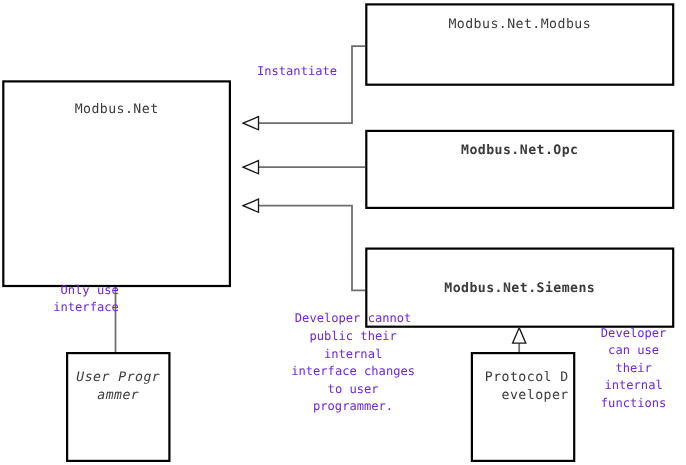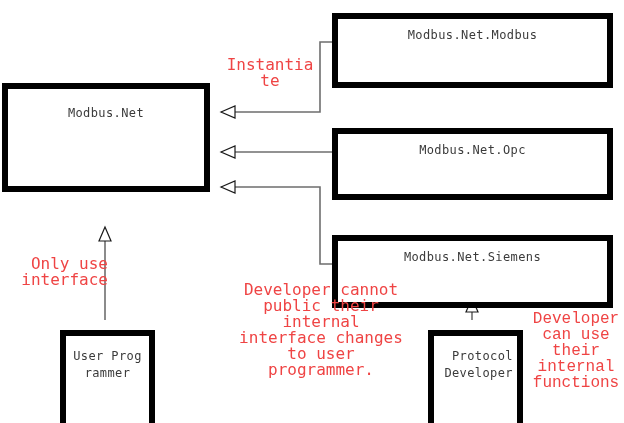--- a/index.html
+++ b/index.html
@@ -20,43 +20,42 @@
     position: absolute;
     left: 0;
     top: 0;
     width: 624px;
     height: 423px;
     pointer-events: none;
   }
   .box {
     position: absolute;
     box-sizing: border-box;
-    border: 6px solid #000000;
+    border: 2px solid #000000;
     background: #ffffff;
-    margin-top: 10px;
   }
   .box-title {
     position: absolute;
     left: 0;
     right: 0;
     text-align: center;
     color: #3b3b3b;
     font-size: 12px;
     letter-spacing: 0.4px;
     white-space: nowrap;
   }
   .box-title.wrapped {
     white-space: normal;
     line-height: 17px;
     word-break: break-all;
   }
   .note {
     position: absolute;
-    color: #ef4444;
-    font-size: 16px;
+    color: #6d28d9;
+    font-size: 11px;
     line-height: 16px;
     text-align: center;
     white-space: pre-line;
   }
   .note.left-note { text-align: right; }
 </style>
 </head>
 <body>
 
 <div id="canvas">
@@ -82,55 +81,55 @@
       <path d="M 105 320 L 105 240" fill="none" stroke="#6e6e6e" stroke-width="1.6"></path>
       <polygon points="105,227 99,241 111,241" fill="#ffffff" stroke="#1a1a1a" stroke-width="1.2"></polygon>
     </g>
 
     <g>
       <path d="M 472 320 L 472 311" fill="none" stroke="#6e6e6e" stroke-width="1.6"></path>
       <polygon points="472,298 466,312 478,312" fill="#ffffff" stroke="#1a1a1a" stroke-width="1.2"></polygon>
     </g>
   </svg>
 
-  <div class="box" style="left:2px; top:73px; width:208px; height:109px;">
+  <div class="box" style="left:2px; top:73px; width:208px; height:188px;">
     <div class="box-title" style="top:17px;">Modbus.Net</div>
   </div>
 
   <div class="box" style="left:332px; top:3px; width:281px; height:75px;">
     <div class="box-title" style="top:9px;">Modbus.Net.Modbus</div>
   </div>
 
-  <div class="box" style="left:332px; top:118px; width:281px; height:72px;">
+  <div class="box" style="left:332px; top:118px; width:281px; height:72px;font-weight:bold;">
     <div class="box-title" style="top:9px;">Modbus.Net.Opc</div>
   </div>
 
   <div class="box" style="left:332px; top:225px; width:281px; height:73px;">
-    <div class="box-title" style="top:9px;">Modbus.Net.Siemens</div>
+    <div class="box-title" style="top:27px;font-weight:bold;">Modbus.Net.Siemens</div>
   </div>
 
-  <div class="box" style="left:60px; top:320px; width:95px; height:100px;">
+  <div class="box" style="left:60px; top:320px; width:95px; height:100px;font-style:italic;">
     <div class="box-title wrapped" style="top:12px; padding:0 4px;">User Programmer</div>
   </div>
 
   <div class="box" style="left:428px; top:320px; width:95px; height:100px;">
     <div class="box-title wrapped" style="top:12px; padding:0 4px;text-align:right;">Protocol Developer</div>
   </div>
 
   <div class="note" style="left:224px; top:57px; width:92px; word-break:break-all;">Instantiate</div>
 
   <div class="note left-note" style="left:4px; top:256px; width:104px;">Only use
 interface</div>
 
   <div class="note" style="left:239px; top:282px; width:164px;">Developer cannot
 public their
 internal
 interface changes
 to user
 programmer.</div>
 
-  <div class="note" style="left:530px; top:311px; width:92px;font-family:Liberation Mono, monospace;">Developer
+  <div class="note" style="left:530px; top:295px; width:92px;">Developer
 can use
 their
 internal
 functions</div>
 
 </div>
 
 </body></html>

